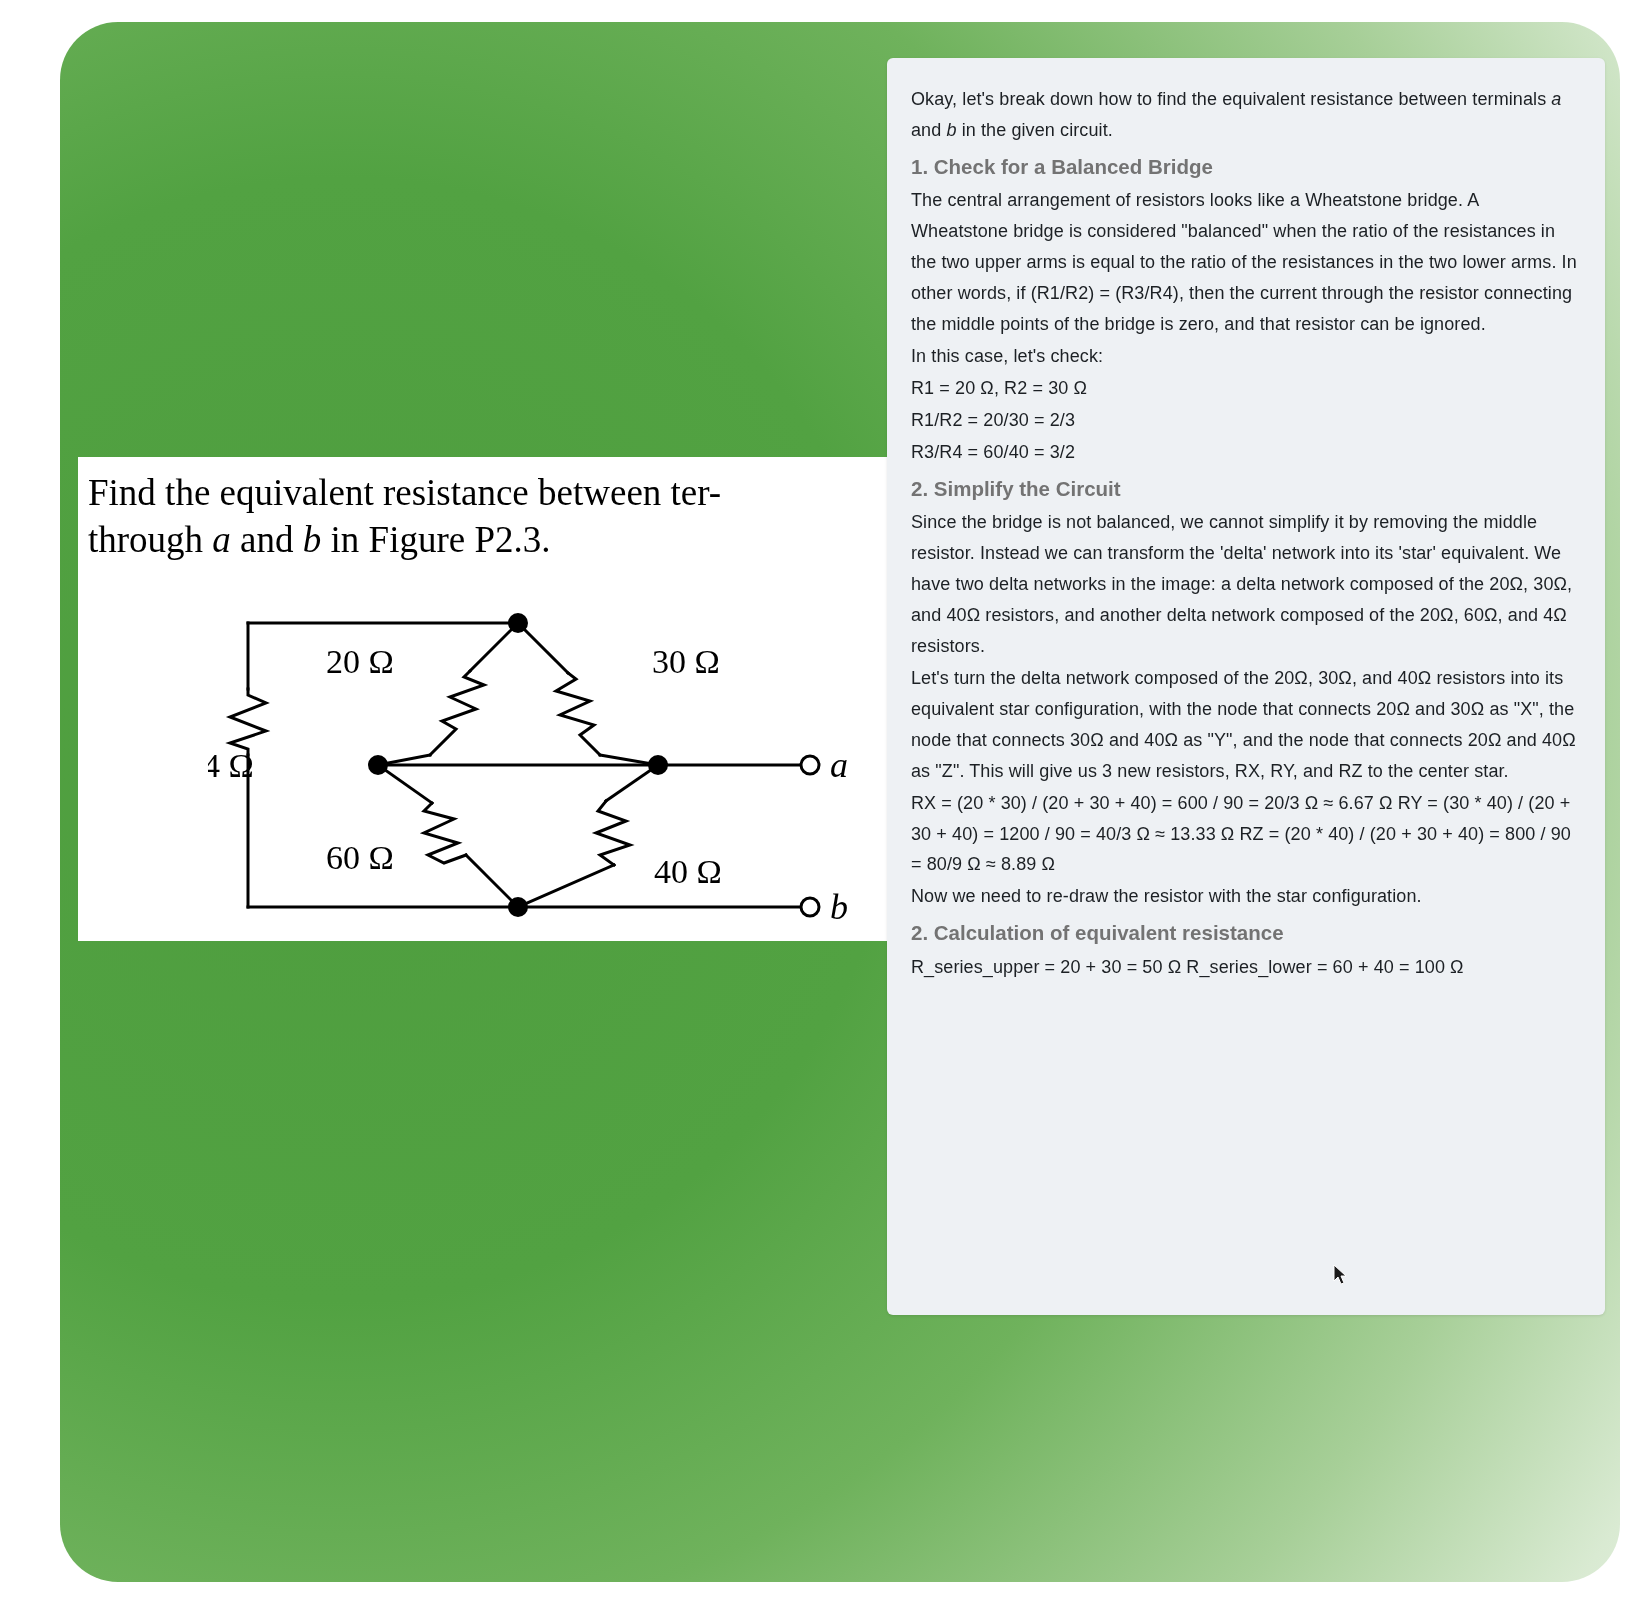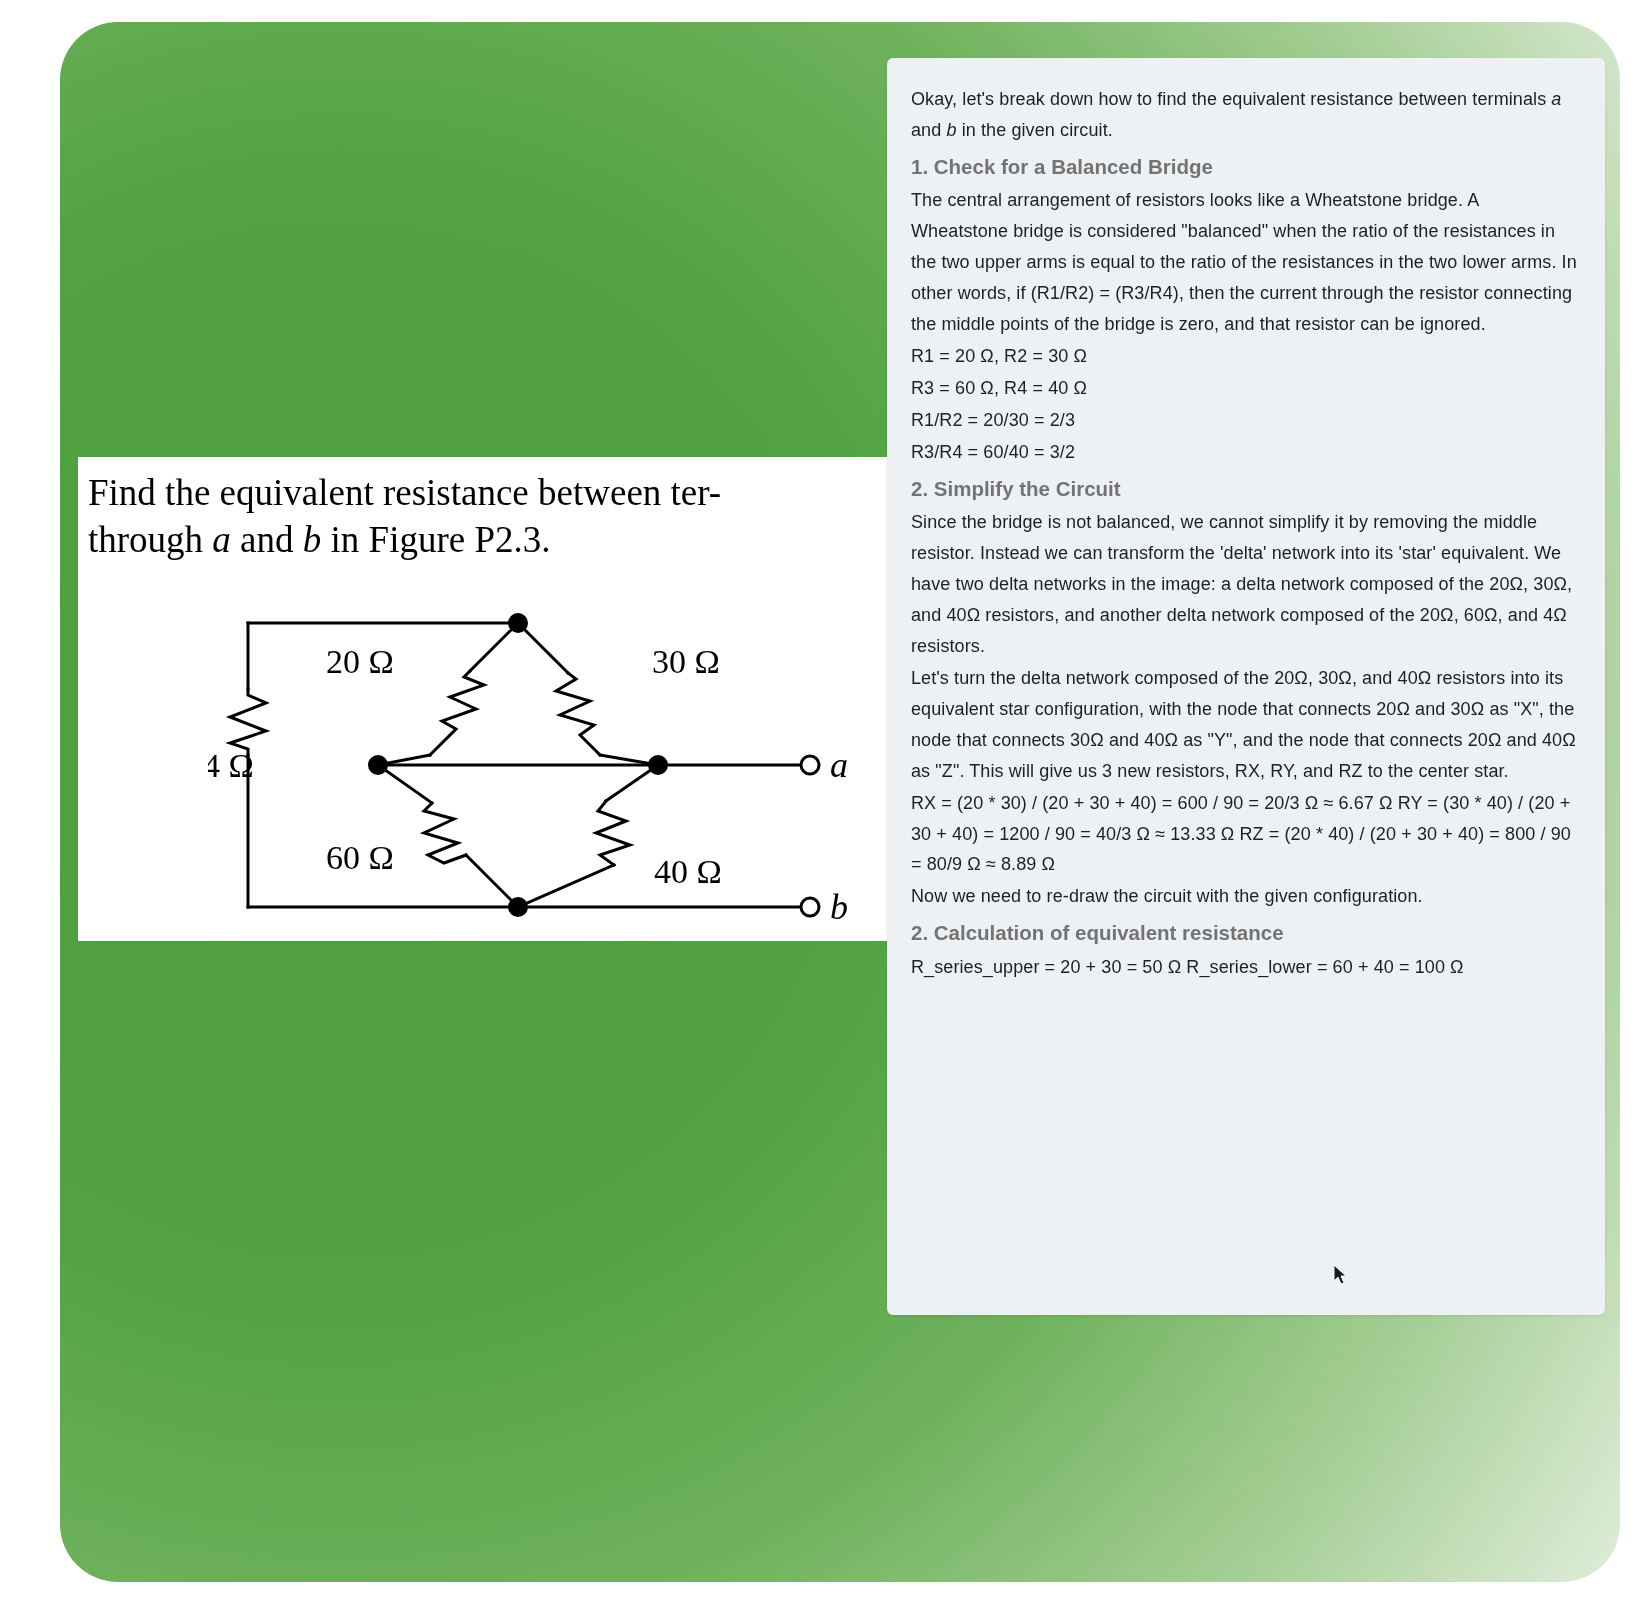--- a/index.html
+++ b/index.html
@@ -171,29 +171,29 @@
       <text x="622" y="312" font-family="Liberation Serif, serif" font-style="italic" font-size="36" fill="#000">b</text>
     </svg>
   </div>
 </div>
 
 <div id="answer-panel">
   <div id="answer-scroll">
       <div class="ans-p">Okay, let's break down how to find the equivalent resistance between terminals <span class="it">a</span> and <span class="it">b</span> in the given circuit.</div>
       <div class="ans-h">1. Check for a Balanced Bridge</div>
       <div class="ans-p">The central arrangement of resistors looks like a Wheatstone bridge. A Wheatstone bridge is considered "balanced" when the ratio of the resistances in the two upper arms is equal to the ratio of the resistances in the two lower arms. In other words, if (R1/R2) = (R3/R4), then the current through the resistor connecting the middle points of the bridge is zero, and that resistor can be ignored.</div>
+      <div class="ans-p">In this case, let's check:</div>
       <div class="ans-p">R1 = 20 Ω, R2 = 30 Ω</div>
-      <div class="ans-p">R3 = 60 Ω, R4 = 40 Ω</div>
       <div class="ans-p">R1/R2 = 20/30 = 2/3</div>
       <div class="ans-p">R3/R4 = 60/40 = 3/2</div>
       <div class="ans-h">2. Simplify the Circuit</div>
       <div class="ans-p">Since the bridge is not balanced, we cannot simplify it by removing the middle resistor. Instead we can transform the 'delta' network into its 'star' equivalent. We have two delta networks in the image: a delta network composed of the 20Ω, 30Ω, and 40Ω resistors, and another delta network composed of the 20Ω, 60Ω, and 4Ω resistors.</div>
       <div class="ans-p">Let's turn the delta network composed of the 20Ω, 30Ω, and 40Ω resistors into its equivalent star configuration, with the node that connects 20Ω and 30Ω as "X", the node that connects 30Ω and 40Ω as "Y", and the node that connects 20Ω and 40Ω as "Z". This will give us 3 new resistors, RX, RY, and RZ to the center star.</div>
       <div class="ans-p">RX = (20 * 30) / (20 + 30 + 40) = 600 / 90 = 20/3 Ω ≈ 6.67 Ω RY = (30 * 40) / (20 + 30 + 40) = 1200 / 90 = 40/3 Ω ≈ 13.33 Ω RZ = (20 * 40) / (20 + 30 + 40) = 800 / 90 = 80/9 Ω ≈ 8.89 Ω</div>
-      <div class="ans-p">Now we need to re-draw the circuit with the given configuration.</div>
+      <div class="ans-p">Now we need to re-draw the resistor with the star configuration.</div>
       <div class="ans-h">2. Calculation of equivalent resistance</div>
       <div class="ans-p">R_series_upper = 20 + 30 = 50 Ω R_series_lower = 60 + 40 = 100 Ω</div>
     </div>
 </div>
 
 <svg id="cursor" viewBox="0 0 16 22">
   <path d="M1 1 L1 17 L5 13 L8 20 L11 19 L8 12 L13 12 Z" fill="#1a1a1a" stroke="#fff" stroke-width="1"></path>
 </svg>
 
 </body></html>

